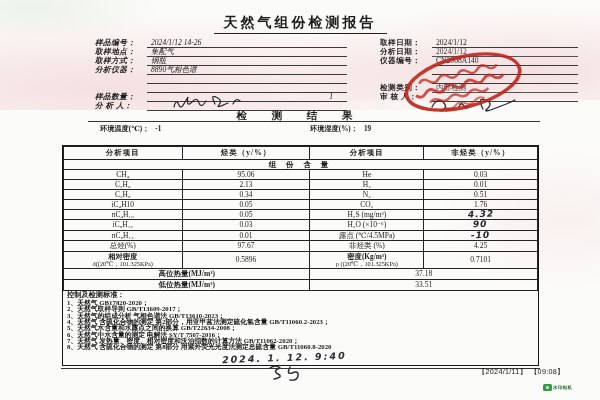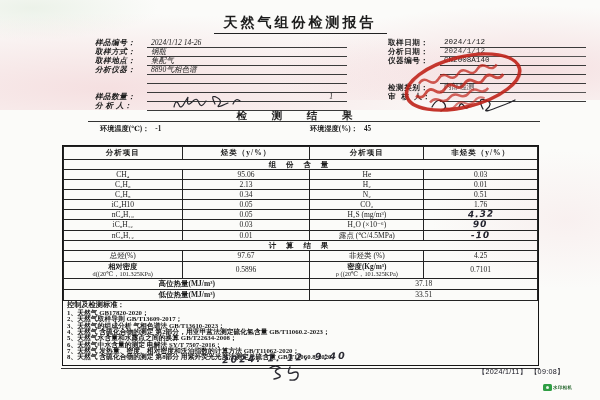--- a/index.html
+++ b/index.html
@@ -20,21 +20,21 @@
     background:radial-gradient(ellipse at 80% 50%,rgba(236,190,196,.18),rgba(236,190,196,0) 70%);}
   .tint.t1{left:0;top:0;width:160px;height:40px;
     background:radial-gradient(ellipse at 20% 20%,rgba(190,215,185,.25),rgba(190,215,185,0) 70%);}
 
   .title{position:absolute;top:13px;left:0;width:100%;text-align:center;}
   .title span{display:inline-block;font-size:14px;font-weight:bold;letter-spacing:3px;
     border-bottom:1.6px solid #222;padding:0 10px 1px;}
 
   .hdr{position:absolute;top:39px;font-size:7.6px;}
   .hdr.left{left:95px;width:252px;font-style:italic;}
-  .hdr.right{left:388px;width:198px;font-family:Liberation Mono, monospace;}
+  .hdr.right{left:380px;width:198px;}
   .hrow{display:flex;height:9px;align-items:flex-end;margin-bottom:0;}
   .hlabel{flex:0 0 52px;font-weight:bold;white-space:nowrap;letter-spacing:.5px;}
   .hval{flex:1;border-bottom:.9px solid #3a3a3a;padding:0 0 0 4px;white-space:nowrap;height:9px;line-height:9px;}
   .hval.num1{text-align:right;padding-right:14px;}
   .obscured{filter:blur(.4px);opacity:.85;}
 
   .results-heading{position:absolute;top:109px;left:0;width:100%;text-align:center;
     font-size:10.5px;font-weight:bold;letter-spacing:11px;}
   .results-rule{position:absolute;top:121px;left:88px;width:452px;border-top:1px solid #333;}
 
@@ -91,26 +91,26 @@
   <div class="title">
     <span>天然气组份检测报告</span>
   </div>
 
   <div class="hdr left">
     <div class="hrow">
       <span class="hlabel">样品编号：</span>
       <span class="hval">2024/1/12 14-26</span>
     </div>
     <div class="hrow">
+      <span class="hlabel">取样地点：</span>
+      <span class="hval">集配气</span>
+    </div>
+    <div class="hrow">
       <span class="hlabel">取样方式：</span>
       <span class="hval">钢瓶</span>
-    </div>
-    <div class="hrow">
-      <span class="hlabel">取样地点：</span>
-      <span class="hval">集配气</span>
     </div>
     <div class="hrow">
       <span class="hlabel">分析仪器：</span>
       <span class="hval">8890气相色谱</span>
     </div>
     <div class="hrow">
       <span class="hlabel"></span>
       <span class="hval"></span>
     </div>
     <div class="hrow">
@@ -166,21 +166,21 @@
   </svg>
 
   <div class="results-heading">检 测 结 果</div>
   <div class="results-rule"></div>
 
   <div class="envline">
     <span class="t">
       <span>环境温度(℃)：</span><b>-1</b>
     </span>
     <span class="h">
-      <span>环境湿度(%)：</span><b>45</b>
+      <span>环境湿度(%)：</span><b>19</b>
     </span>
   </div>
 
   <div class="box">
     <table class="main">
       <colgroup>
           <col style="width:25%">
           <col style="width:27%">
           <col style="width:24%">
           <col style="width:24%">
@@ -230,23 +230,20 @@
         <td>0.03</td>
         <td>H₂O (×10⁻⁶)</td>
         <td><span class="hand">90</span></td>
       </tr>
       <tr class="h10">
         <td>nC₅H₁₂</td>
         <td>0.01</td>
         <td>露点 (℃/4.5MPa)</td>
         <td><span class="hand">-10</span></td>
       </tr>
-      <tr class="h10">
-        <td class="sec" colspan="4">计 算 结 果</td>
-      </tr>
       <tr class="h11">
         <td>总烃(%)</td>
         <td>97.67</td>
         <td>非烃类 (%)</td>
         <td>4.25</td>
       </tr>
       <tr class="h17">
         <td>
           <span class="small2 top">相对密度</span>
           <span class="small2">d((20℃，101.325KPa)</span>

